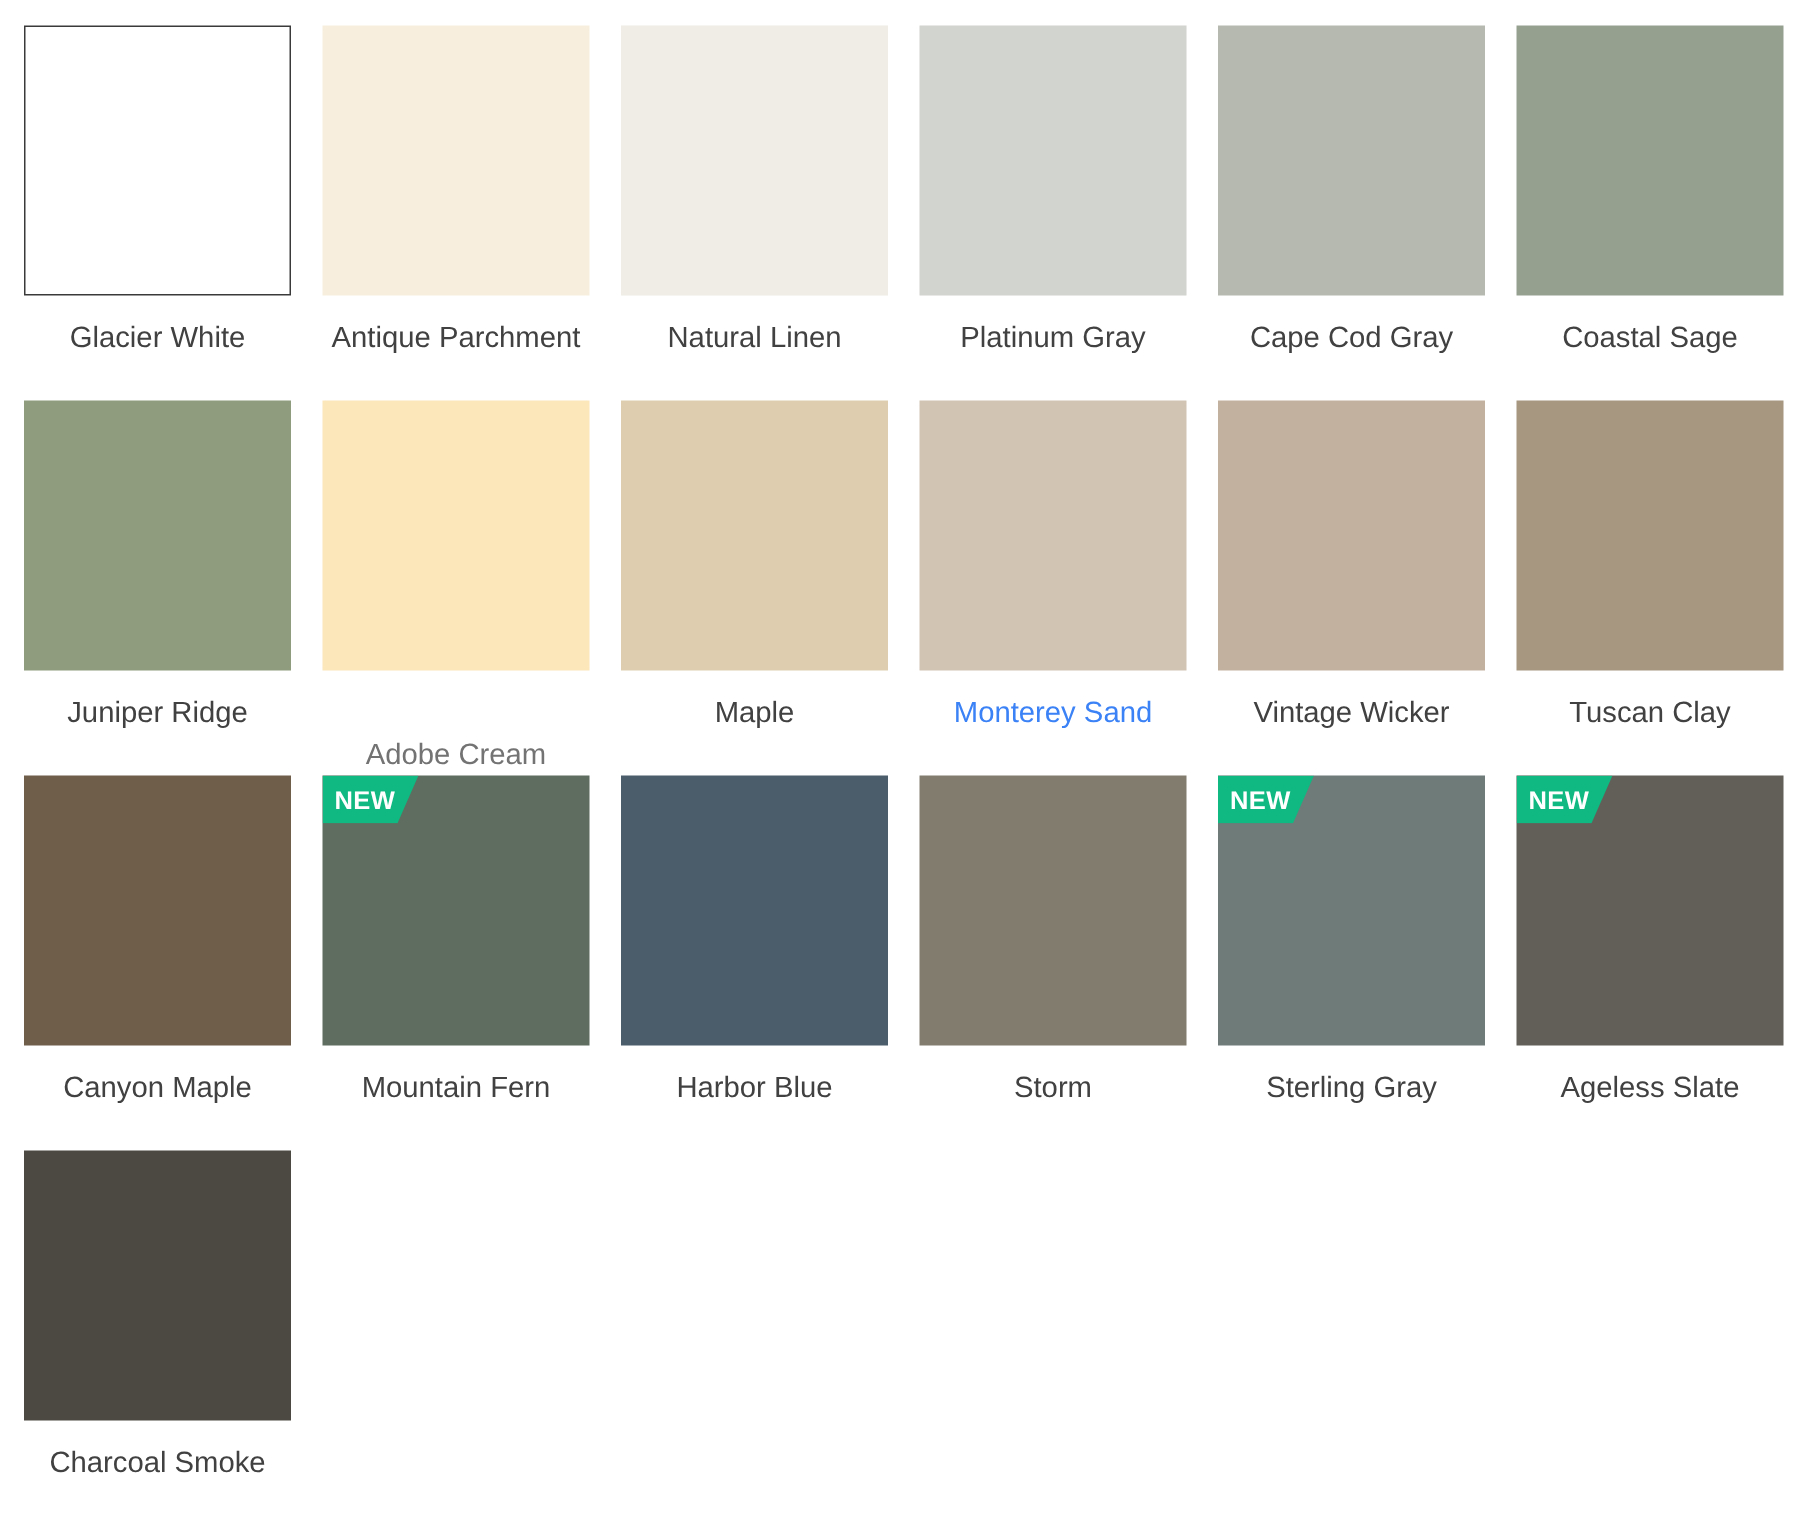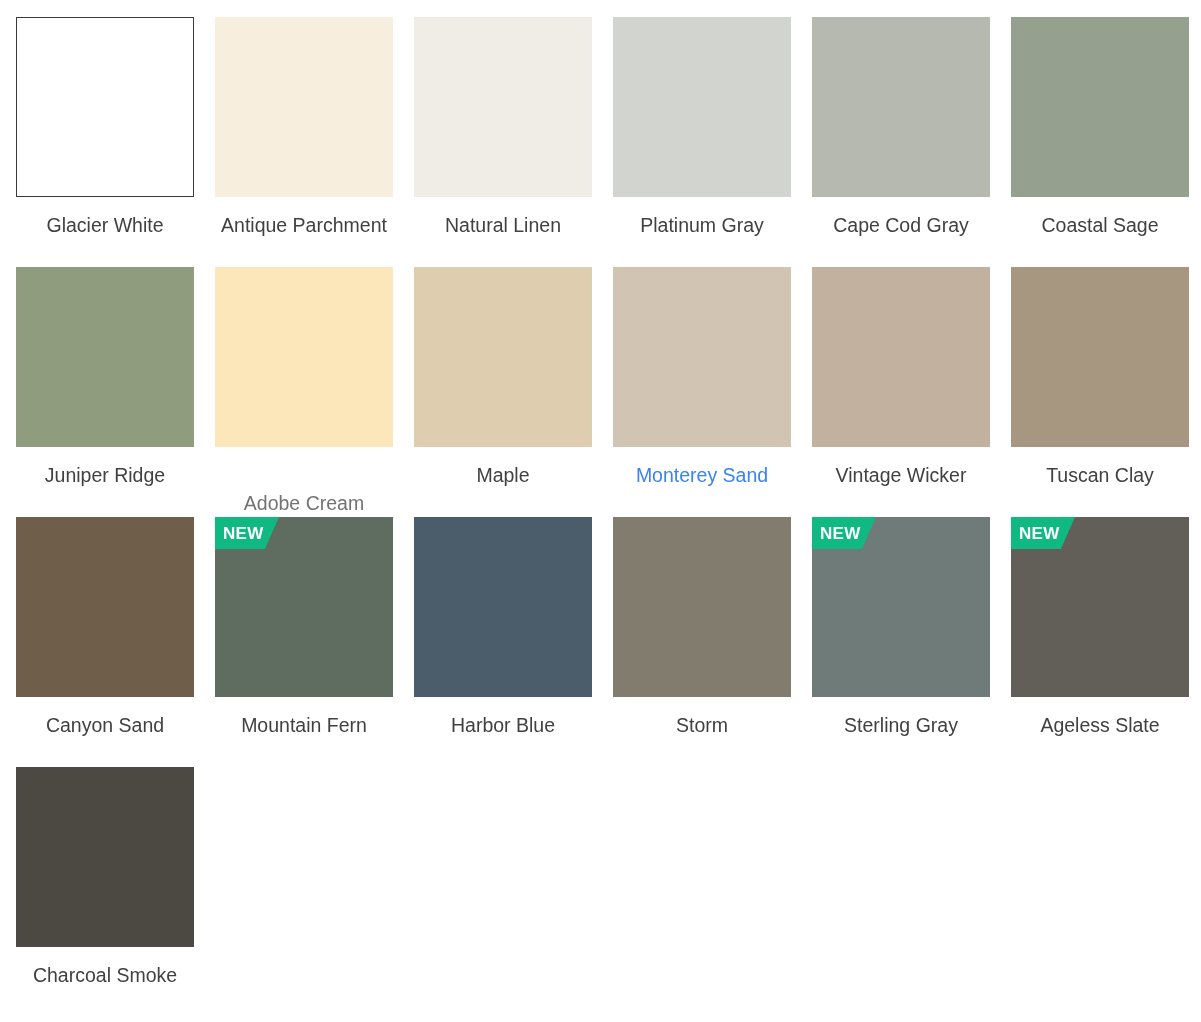--- a/index.html
+++ b/index.html
@@ -120,21 +120,21 @@
     <div class="swatch-cell">
       <div class="swatch-chip" style="background: rgb(195, 177, 160);"></div>
       <div class="swatch-label" style="color: rgb(65, 65, 65);">Vintage Wicker</div>
     </div>
     <div class="swatch-cell">
       <div class="swatch-chip" style="background: rgb(167, 150, 128);"></div>
       <div class="swatch-label" style="color: rgb(65, 65, 65);">Tuscan Clay</div>
     </div>
     <div class="swatch-cell">
       <div class="swatch-chip" style="background: rgb(111, 95, 74);"></div>
-      <div class="swatch-label" style="color: rgb(65, 65, 65);">Canyon Sand</div>
+      <div class="swatch-label" style="color: rgb(65, 65, 65);">Canyon Maple</div>
     </div>
     <div class="swatch-cell">
       <div class="swatch-chip" style="background: rgb(94, 109, 95);">
         <span class="new-badge" style="background: rgb(16, 185, 129);">NEW</span>
       </div>
       <div class="swatch-label" style="color: rgb(65, 65, 65);">Mountain Fern</div>
     </div>
     <div class="swatch-cell">
       <div class="swatch-chip" style="background: rgb(75, 93, 107);"></div>
       <div class="swatch-label" style="color: rgb(65, 65, 65);">Harbor Blue</div>

